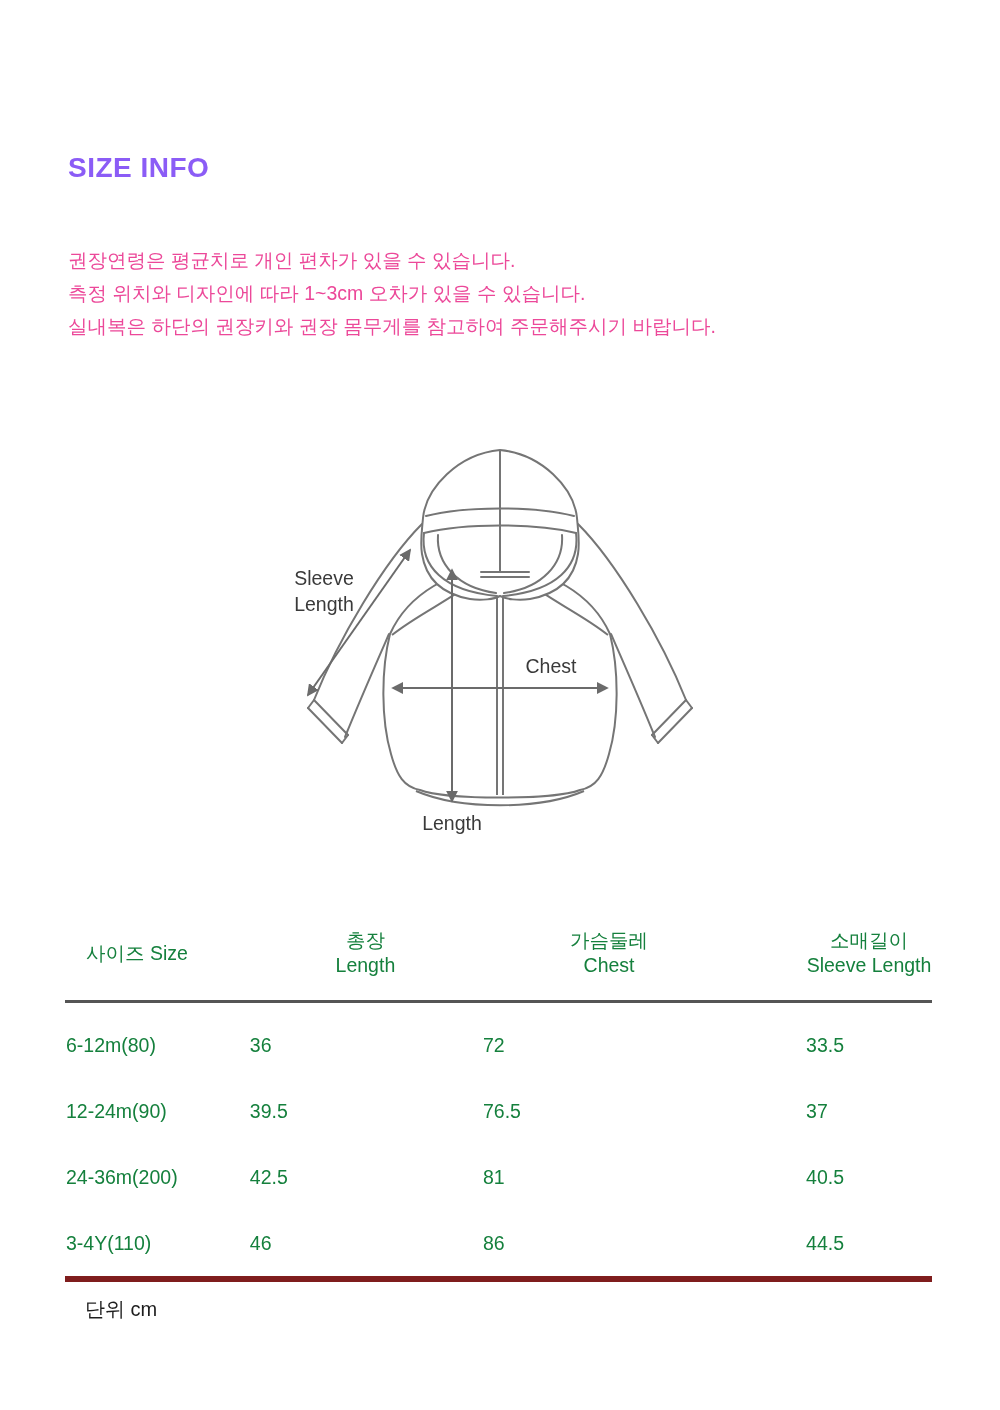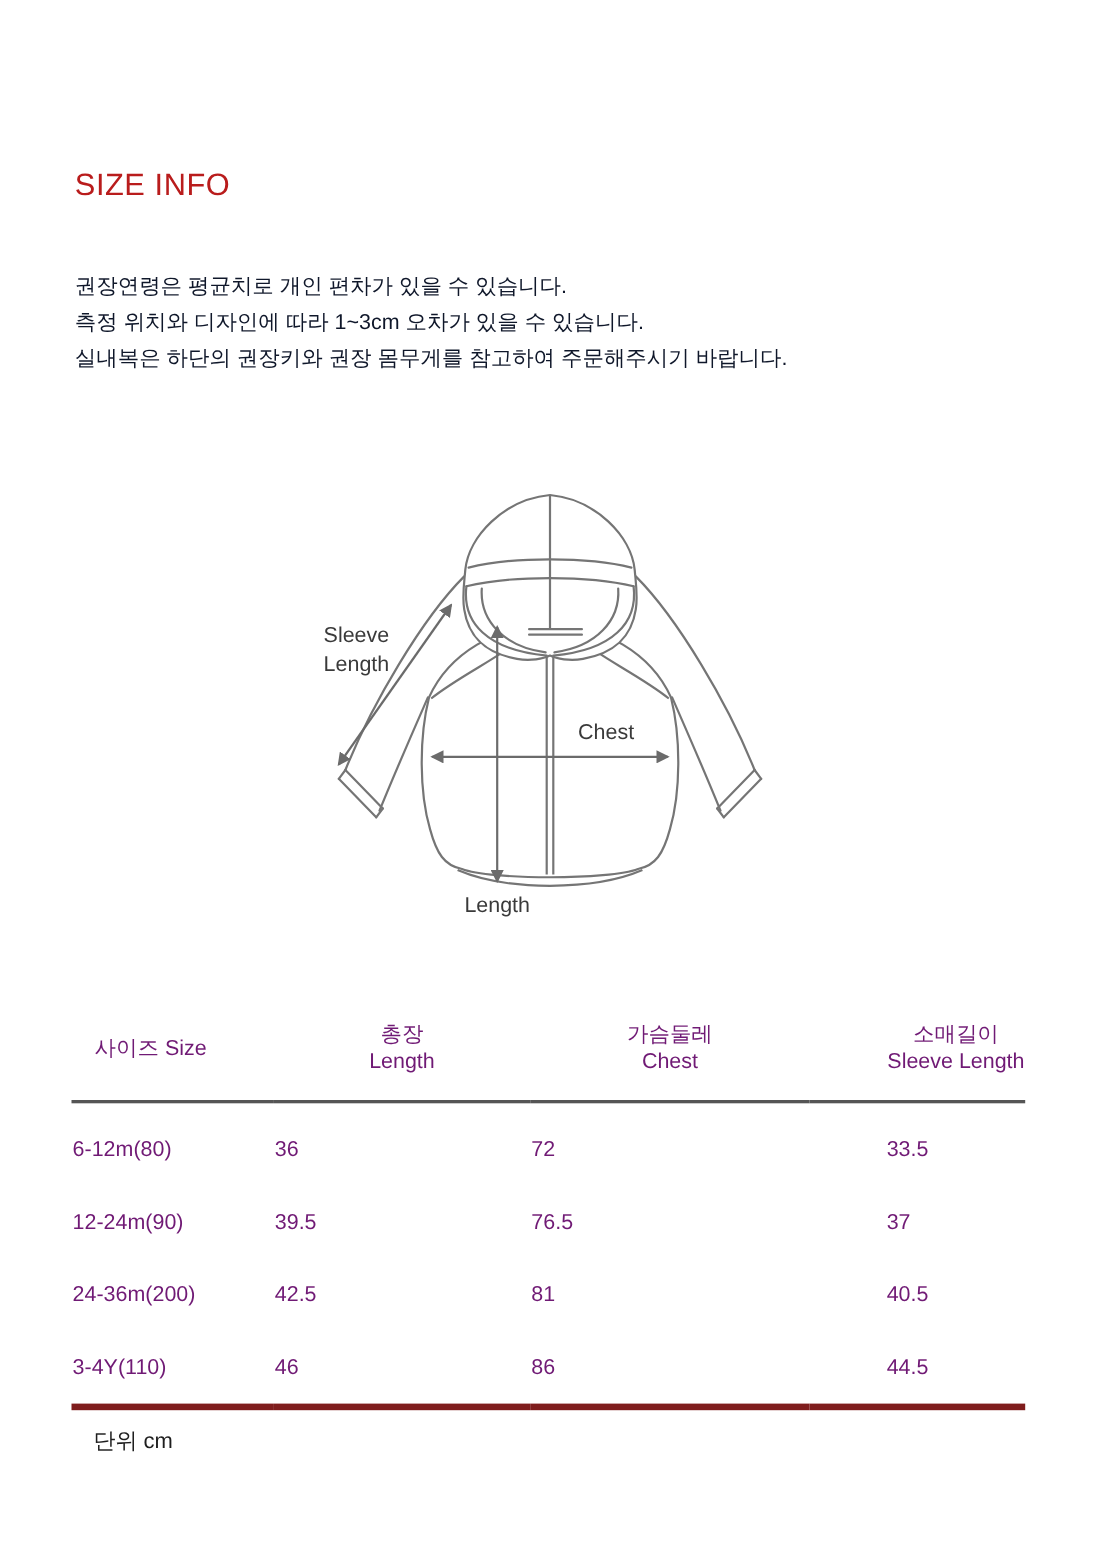--- a/index.html
+++ b/index.html
@@ -2,37 +2,37 @@
 <html><head>
 <meta charset="utf-8">
 <style>
   html,body{margin:0;padding:0;background:#fff;}
   .page{
     position:relative;width:1000px;height:1410px;background:#ffffff;
     font-family:"Liberation Sans",sans-serif;overflow:hidden;color:#1a1a1a;
   }
   .title{
     position:absolute;left:68px;top:152px;
-    font-size:28px;font-weight:400;letter-spacing:.5px;color:#b91c1c;
+    font-size:28px;font-weight:700;letter-spacing:.5px;color:#8b5cf6;
   }
   .notes{
     position:absolute;left:68px;top:244px;
-    font-size:19.5px;line-height:33px;color:#0f172a;
+    font-size:19.5px;line-height:33px;color:#ec4899;
   }
   .diagram{position:absolute;left:280px;top:438px;width:440px;height:412px;}
   .diagram svg{position:absolute;left:0;top:0;}
   .dlabel{
     position:absolute;font-size:19.5px;line-height:26px;color:#3a3a3a;text-align:center;
   }
   .lbl-sleeve{left:0;top:127px;width:88px;}
   .lbl-chest{left:226px;top:215px;width:90px;}
   .lbl-length{left:127px;top:372px;width:90px;}
 
   .table-wrap{position:absolute;left:65px;top:916px;width:867px;}
-  table{width:100%;border-collapse:collapse;table-layout:fixed;font-size:19.5px;color:#701a75;}
+  table{width:100%;border-collapse:collapse;table-layout:fixed;font-size:19.5px;color:#15803d;}
   thead th{
     font-weight:400;vertical-align:middle;text-align:center;
     padding:12px 0 22px 0;border-bottom:3px solid #555555;
   }
   thead th div{line-height:25px;}
   tbody td{height:64px;text-align:left;vertical-align:middle;}
   tbody tr:first-child td{padding-top:10px;}
   tbody tr:last-child td{border-bottom:6px solid #7f1d1d;}
   th:first-child,td:first-child{padding-right:40px;}
   th:last-child,td:last-child{padding-left:70px;}

